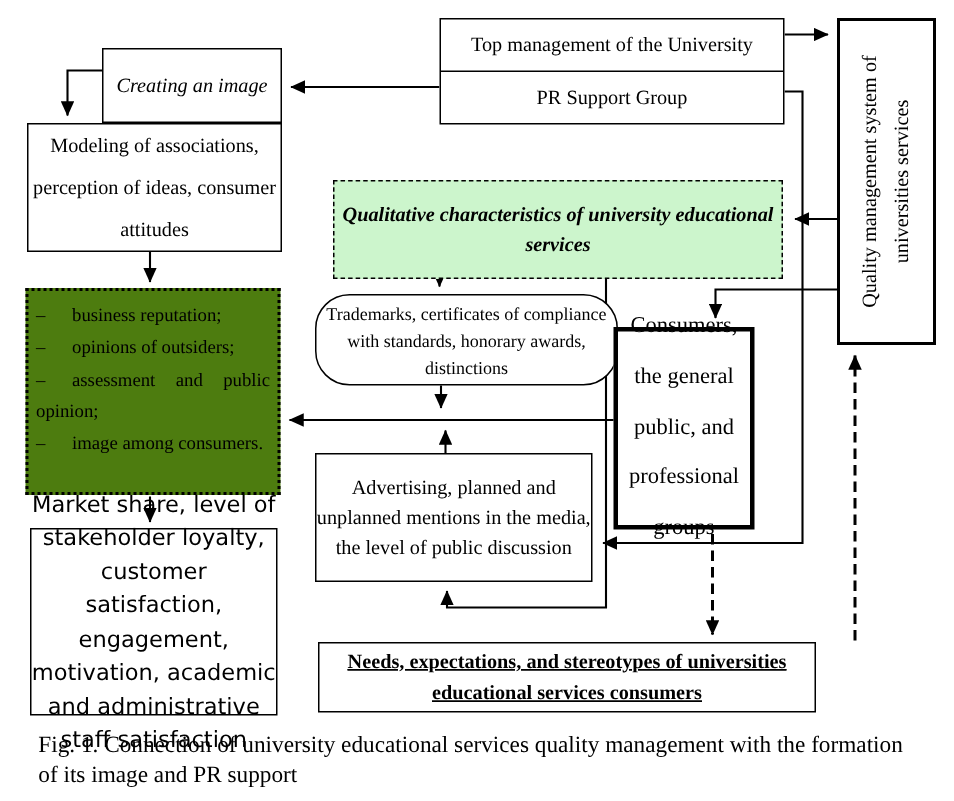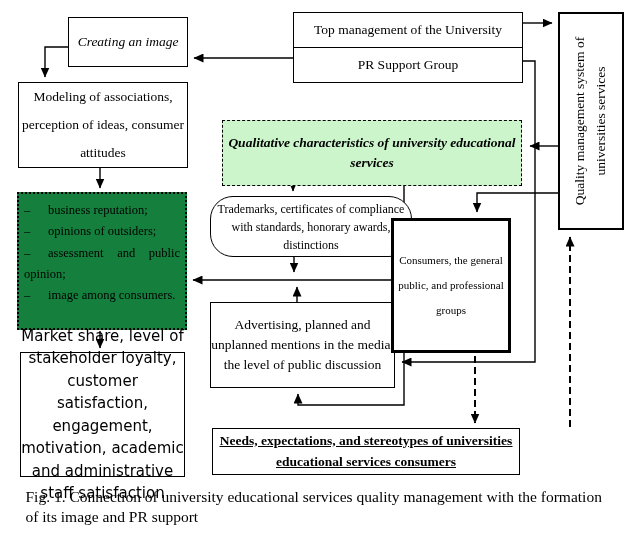--- a/index.html
+++ b/index.html
@@ -12,21 +12,21 @@
     position:absolute;z-index:2;background:#ffffff;border:1.5px solid #000;
     display:flex;align-items:center;justify-content:space-between;
     text-align:center;font-size:13.5px;line-height:1.45;box-sizing:border-box;
   }
   .box .inner{width:100%;}
   
   #top-stack{left:293px;top:12px;width:230px;height:71px;flex-direction:column;align-items:stretch;padding:0;}
   #top-stack .cell{flex:1;display:flex;align-items:center;justify-content:center;}
   #top-stack .cell + .cell{border-top:1.5px solid #000;}
   
-  #creating-image{left:68px;top:17px;width:120px;height:50px;font-style:italic;line-height:1.7;}
+  #creating-image{left:68px;top:32px;width:120px;height:50px;font-style:italic;line-height:1.7;}
   #quality-system{left:558px;top:12px;width:66px;height:218px;border-width:2px;}
   #quality-system .rot{
     position:absolute;width:205px;left:50%;top:50%;
     transform:translate(-50%,-50%) rotate(-90deg);
     text-align:center;line-height:1.55;font-size:13.5px;
   }
   #modeling{left:18px;top:82px;width:170px;height:86px;line-height:2.05;}
   #image-components{
     left:17px;top:192px;width:170px;height:138px;
     border:2.5px dotted #000;background:#caf2f2;
@@ -34,22 +34,22 @@
     padding:6px 5px 0 5px;
   }
   .li{text-align:justify;}
   .li .dash{display:inline-block;width:24px;}
   #market-share{left:20px;top:352px;width:165px;height:125px;
     font-family:"DejaVu Sans",sans-serif;font-size:15px;line-height:1.5;}
   #qualitative{left:222px;top:120px;width:300px;height:66px;
     border:1.5px dashed #000;background:#ccf5cc;font-weight:bold;font-style:italic;}
   #trademarks{left:210px;top:196px;width:202px;height:61px;font-size:12px;line-height:1.5;border-radius:23px;}
   #advertising{left:210px;top:302px;width:185px;height:86px;line-height:1.5;}
-  #consumers{left:391px;top:218px;width:120px;height:135px;border-width:3px;font-size:11px;line-height:2.25;}
-  #needs{left:212px;top:428px;width:308px;height:47px;font-weight:bold;line-height:1.55;text-decoration:underline;}
+  #consumers{left:409px;top:218px;width:94px;height:135px;border-width:3px;font-size:15px;line-height:2.25;}
+  #needs{left:212px;top:428px;width:332px;height:47px;font-weight:bold;line-height:1.55;text-decoration:underline;}
   #needs .inner{text-decoration:underline;}
   #caption{
     position:absolute;left:0;top:487px;width:636px;z-index:2;
     font-size:15.5px;line-height:1.3;
   }
   #caption .inner{max-width:585px;margin:0 auto;}
 </style>
 </head>
 <body>
 
@@ -96,21 +96,21 @@
   </div>
 
   <div class="box" id="quality-system">
     <div class="rot">Quality management system of universities services</div>
   </div>
 
   <div class="box" id="modeling">
     <div class="inner">Modeling of associations, perception of ideas, consumer attitudes</div>
   </div>
 
-  <div class="box" id="image-components" style="background: #15803d;">
+  <div class="box" id="image-components" style="background: #4d7c0f;">
     <div class="li"><span class="dash">–</span><span>business reputation;</span></div>
     <div class="li"><span class="dash">–</span><span>opinions of outsiders;</span></div>
     <div class="li"><span class="dash">–</span><span>assessment and public opinion;</span></div>
     <div class="li"><span class="dash">–</span><span>image among consumers.</span></div>
   </div>
 
   <div class="box" id="market-share">
     <div class="inner">Market share, level of stakeholder loyalty, customer satisfaction, engagement, motivation, academic and administrative staff satisfaction</div>
   </div>
 

